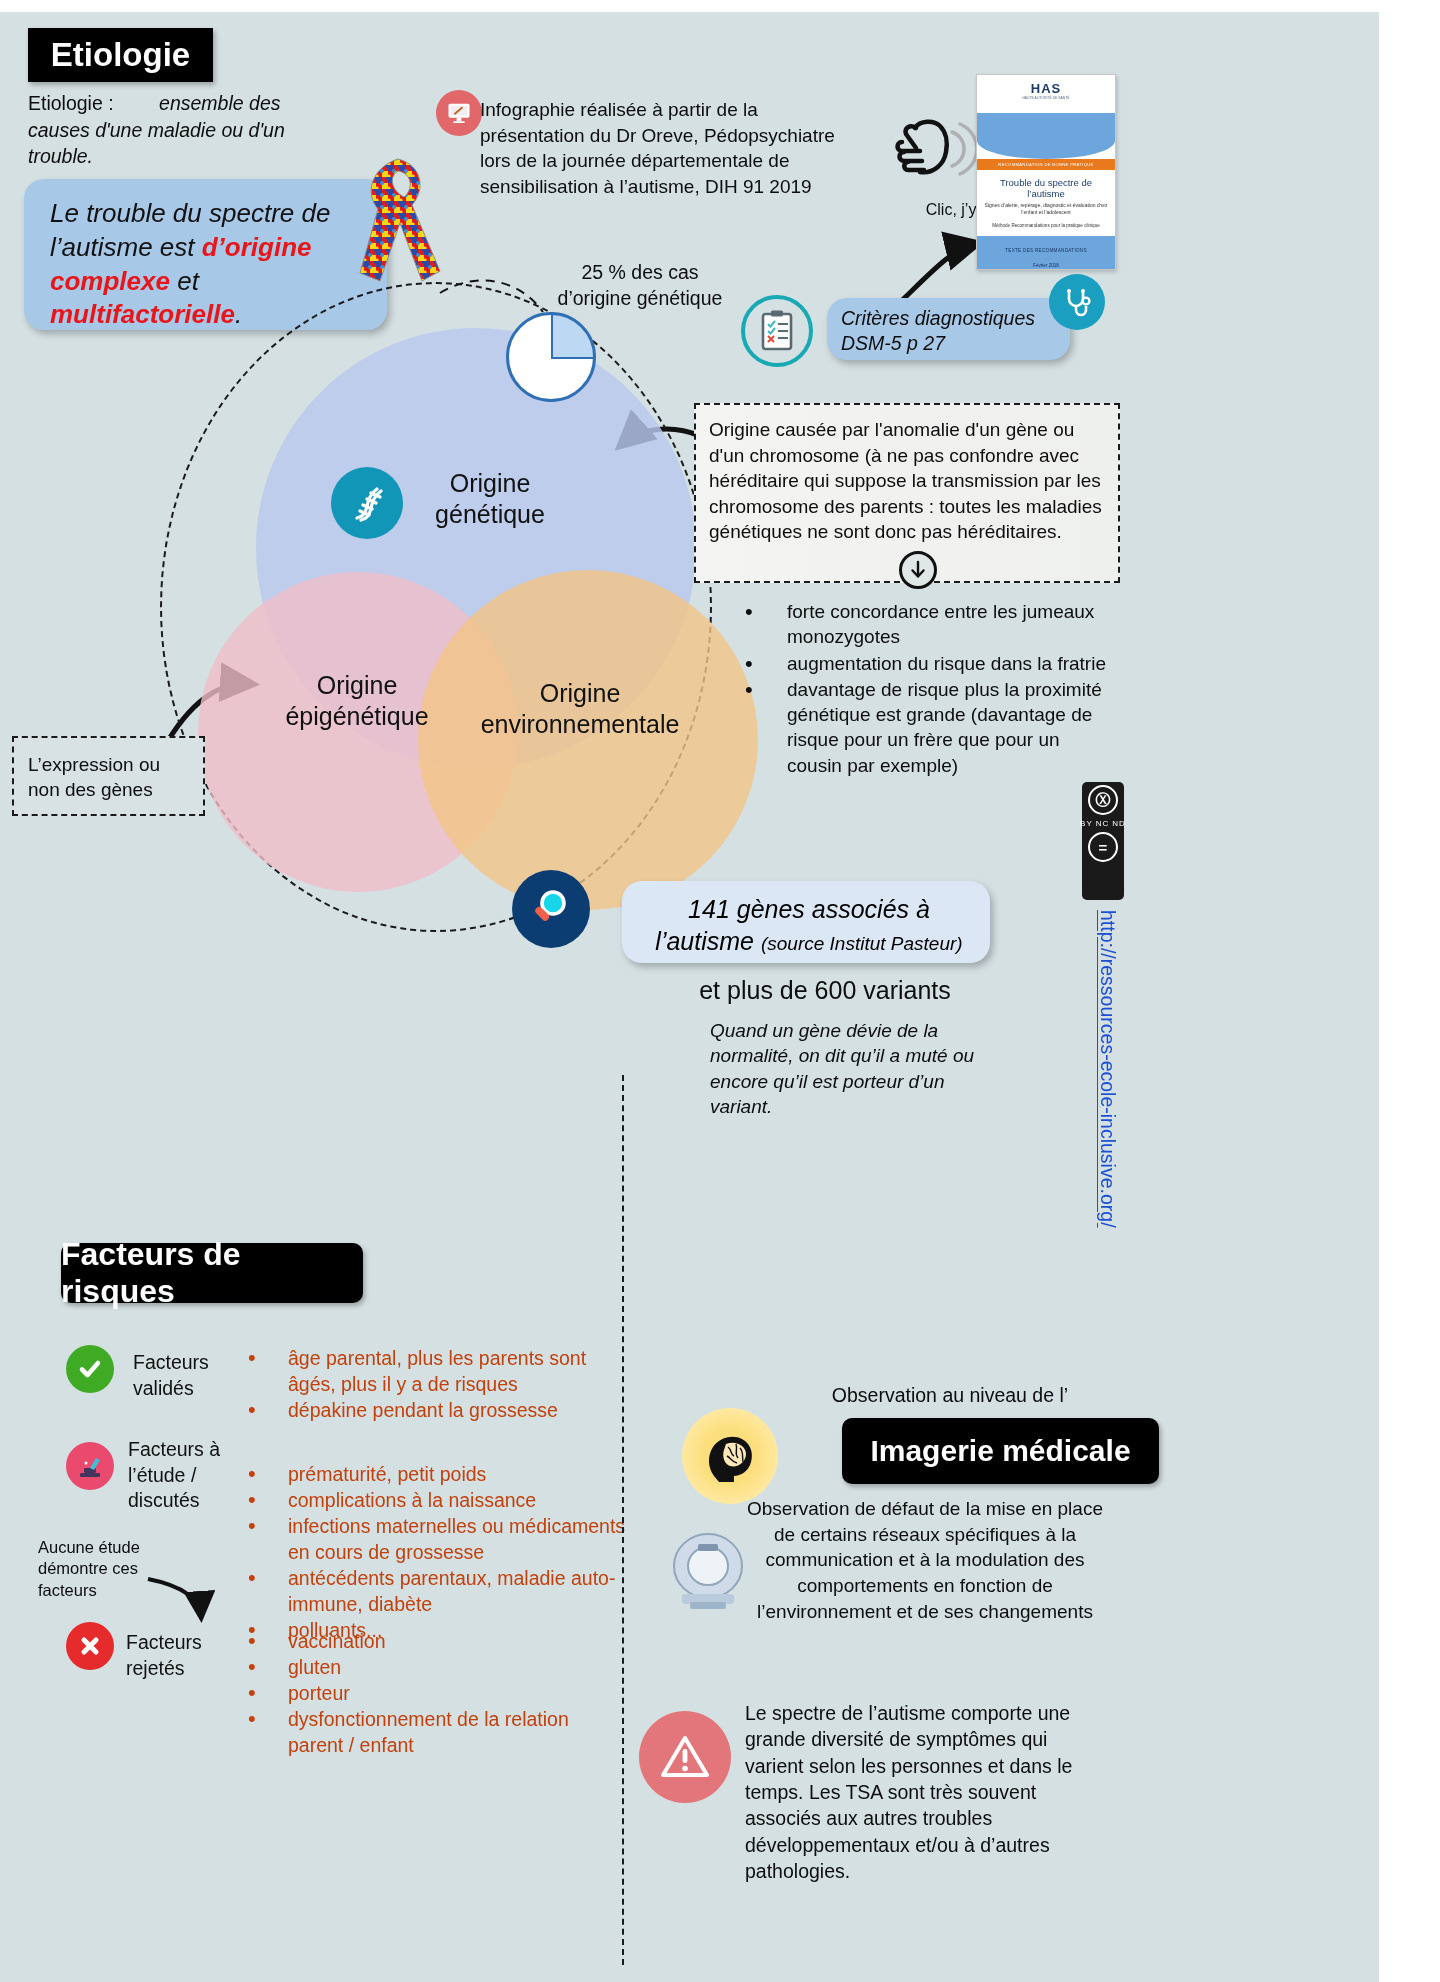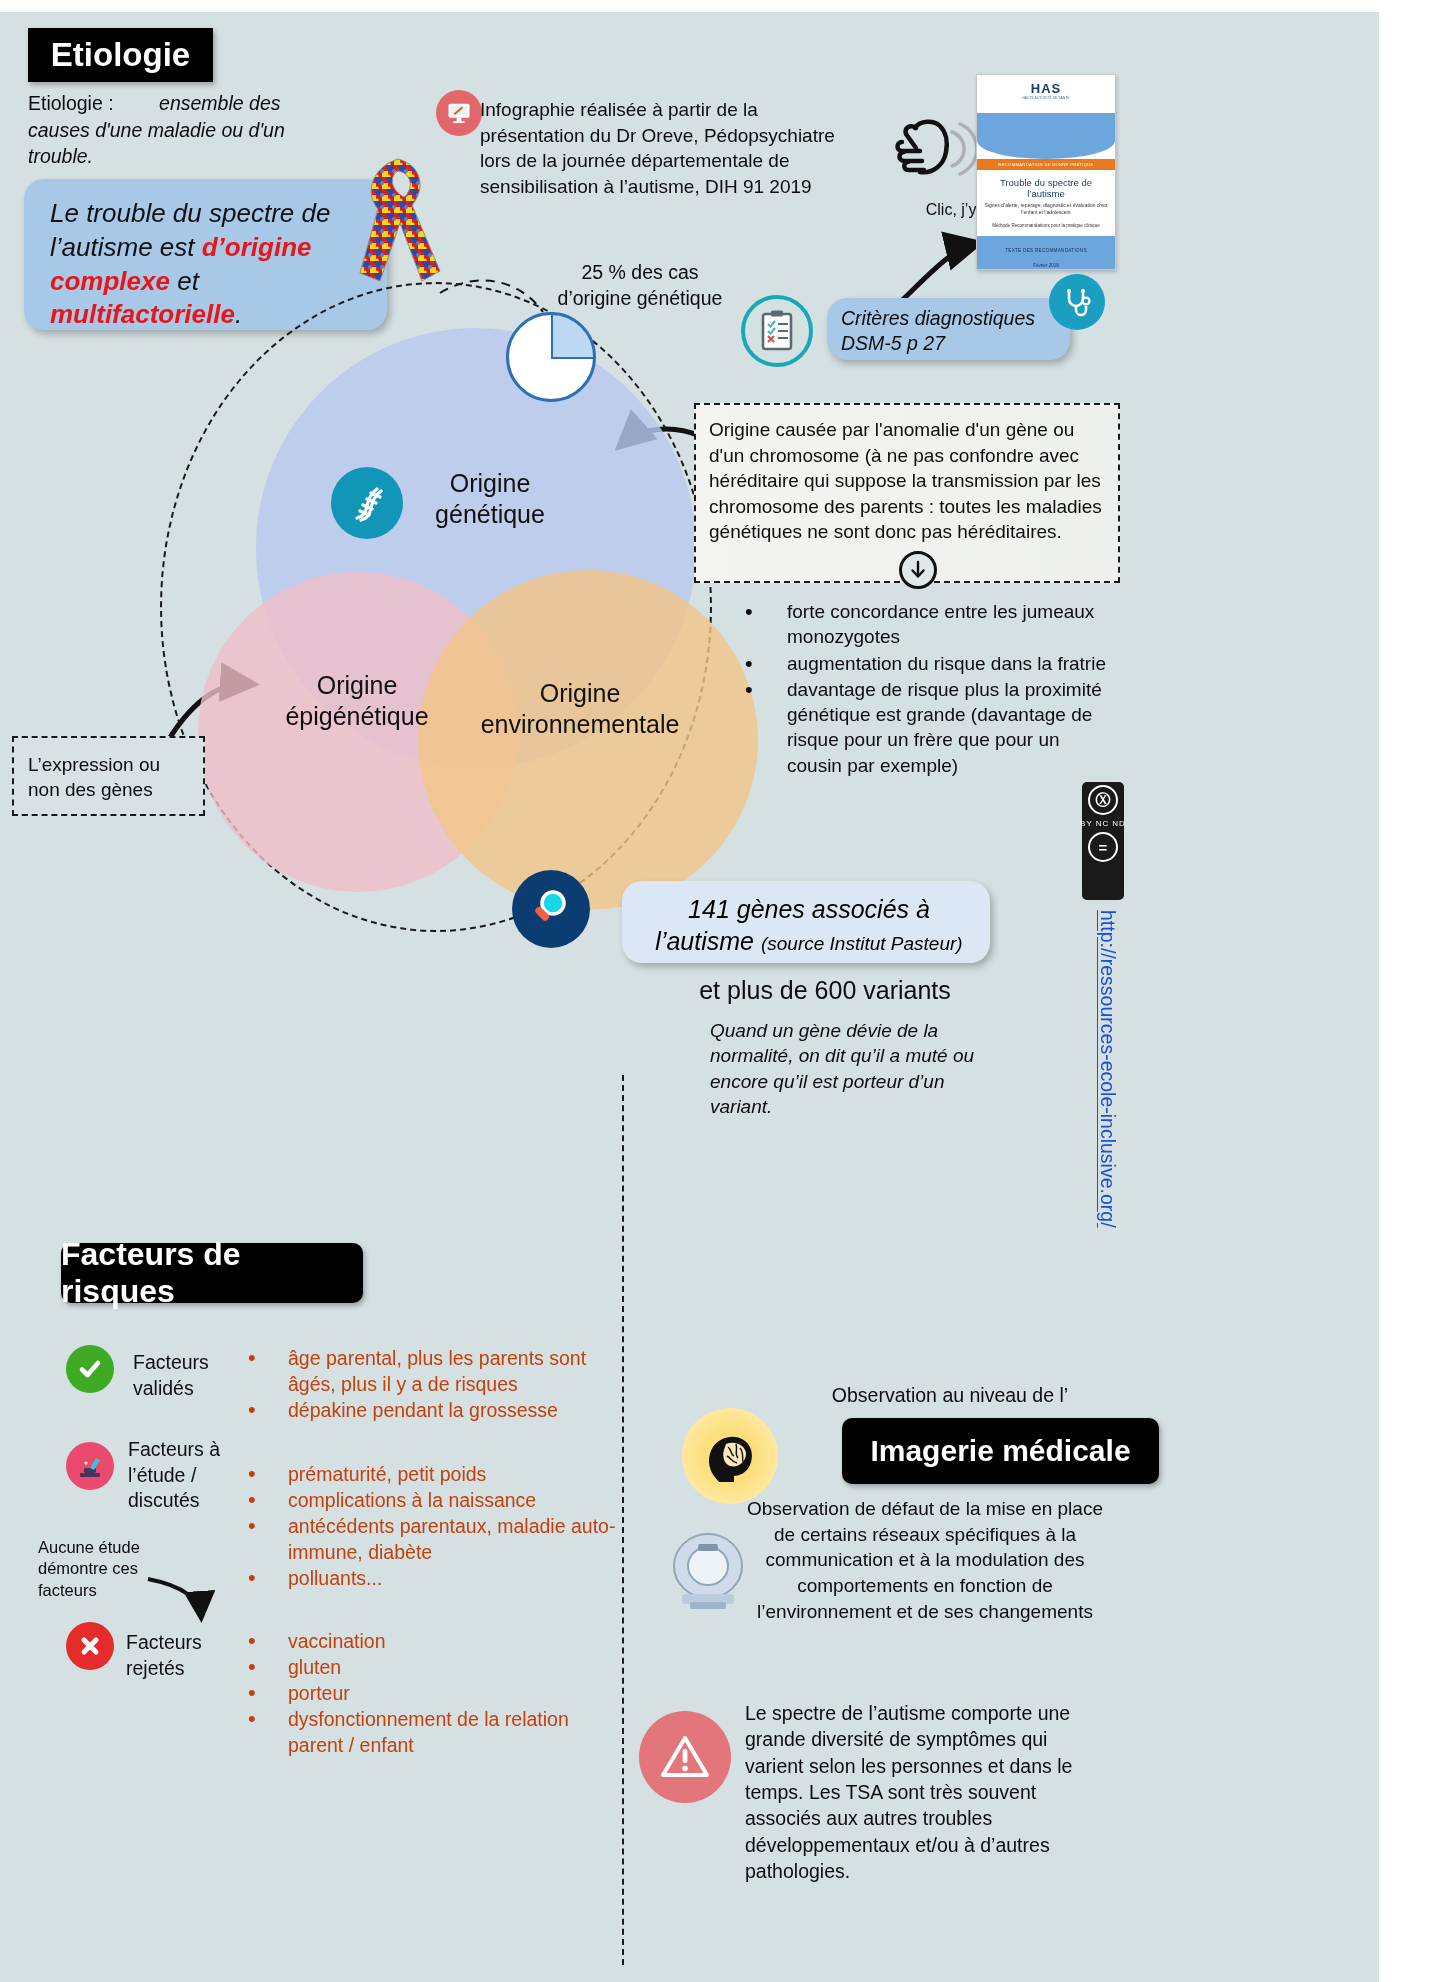--- a/index.html
+++ b/index.html
@@ -569,20 +569,21 @@
       <rect x="10" y="18" width="12" height="5" rx="1.4" fill="#43355e"></rect>
       <path d="M16,18 L22,8 L26,10 L20,20 Z" fill="#3fbfd8"></path>
       <circle cx="12" cy="13" r="1.5" fill="#fff"></circle>
     </svg>
   </div>
   <div class="facteur-label" id="lbl-etude">Facteurs à l’étude / discutés</div>
   <div class="fbul" id="bul-etude">
     <ul>
       <li>prématurité, petit poids</li>
       <li>complications à la naissance</li>
+      <li>infections maternelles ou médicaments en cours de grossesse</li>
       <li>antécédents parentaux, maladie auto-immune, diabète</li>
       <li>polluants...</li>
     </ul>
   </div>
 
   <div class="abs txt" id="aucune-etude">Aucune étude démontre ces facteurs</div>
 
   <div class="circle-icon" id="icon-cross">
     <svg width="32" height="32" viewBox="0 0 32 32">
       <path d="M10,10 L22,22 M22,10 L10,22" stroke="#fff" stroke-width="5" stroke-linecap="round"></path>

